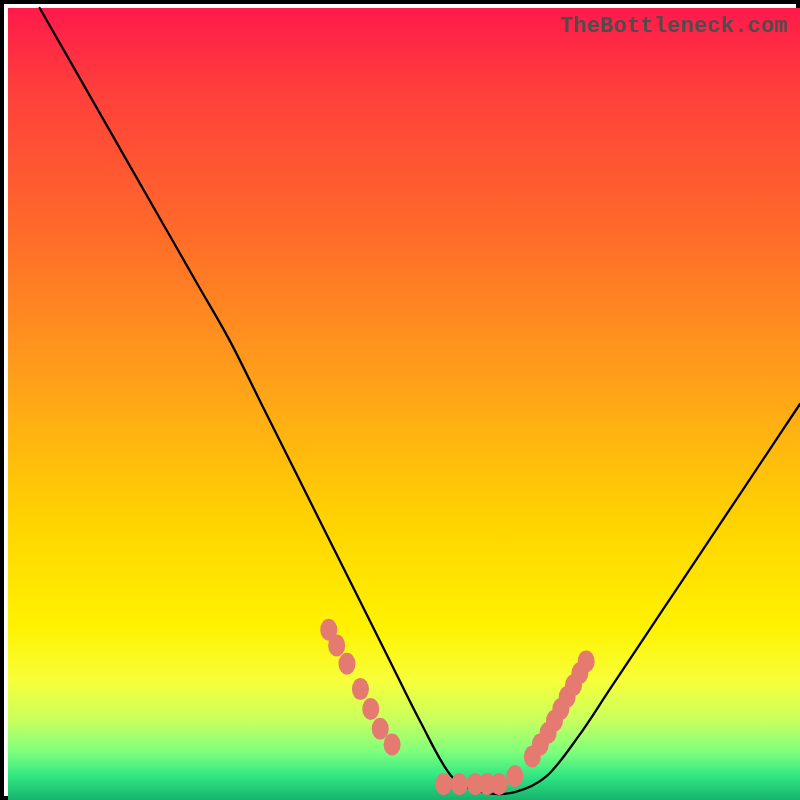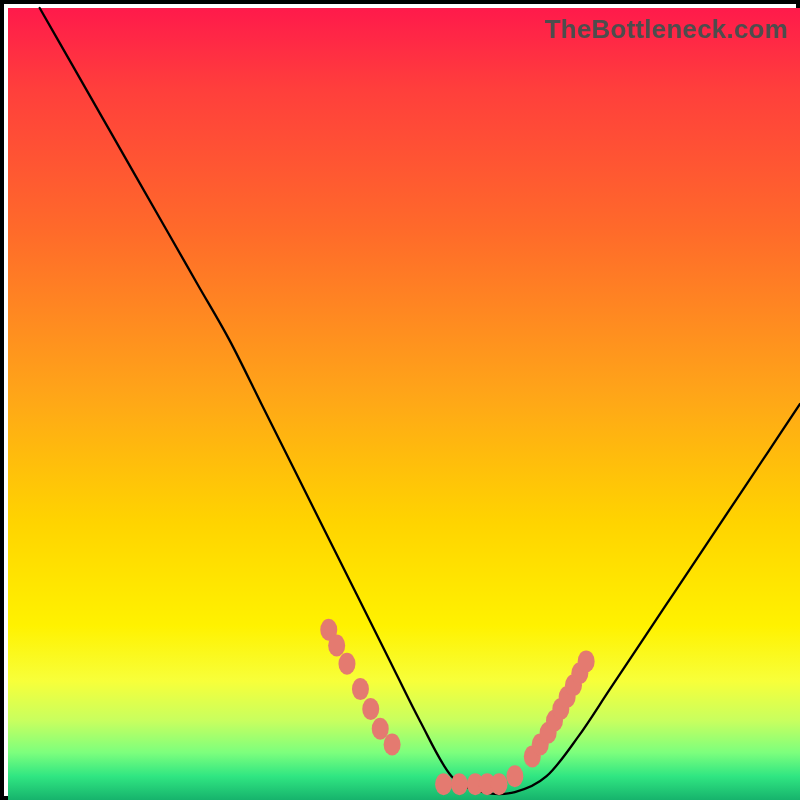--- a/index.html
+++ b/index.html
@@ -38,25 +38,26 @@
       #c8ff5f 90%,
       #7dff7d 94%,
       #30e682 97%,
       #16b36c 100%
     );
   }
   .watermark {
     position: absolute;
     top: 6px;
     right: 12px;
-    font-size: 26px;
+    font-size: 22px;
     font-weight: 600;
     color: #4d4d4d;
     letter-spacing: 0.2px;
     user-select: none;
+    font-family: Liberation Mono, monospace;
   }
   svg.curve {
     position: absolute;
     left: 0;
     top: 0;
     width: 792px;
     height: 792px;
     overflow: visible;
   }
   .curve-path {

